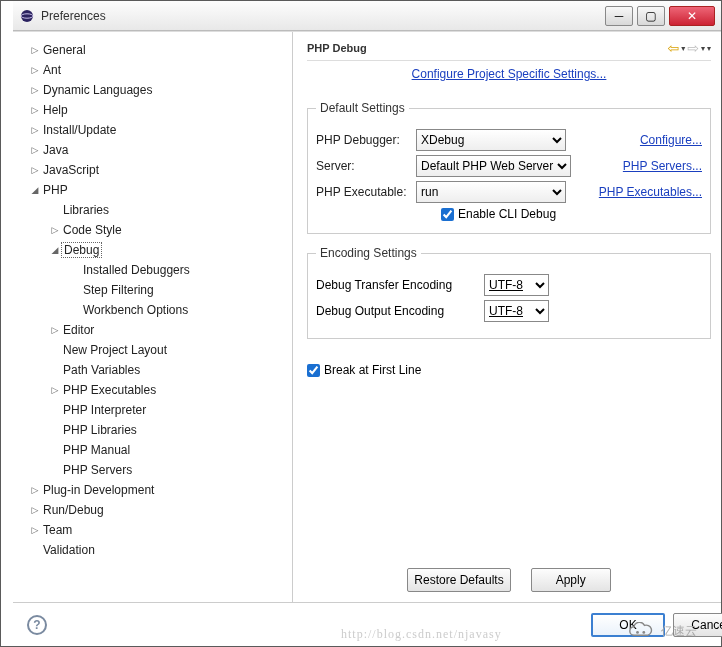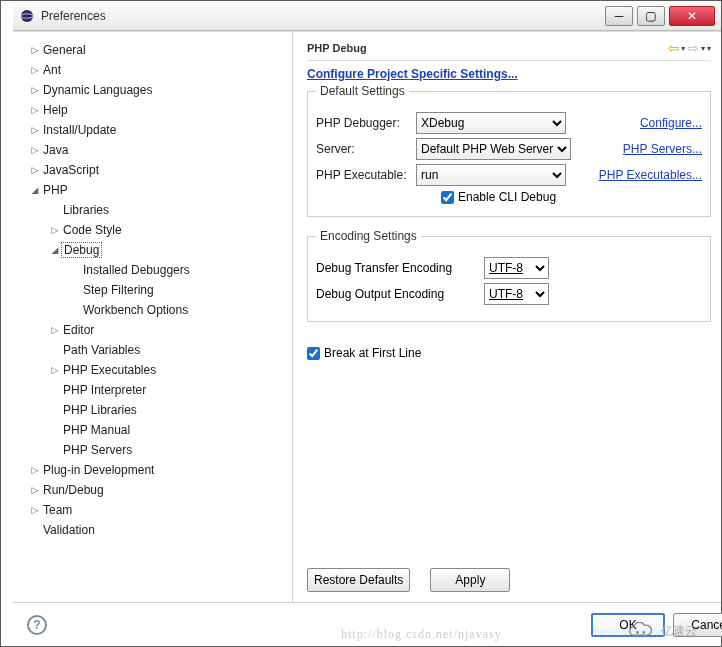--- a/index.html
+++ b/index.html
@@ -23,35 +23,35 @@
 .node.selected span.label { border:1px dotted #666; padding:0 2px; background:#fff; }
 .label { padding:0 2px; color:#222;}
 .main { flex:1; display:flex; flex-direction:column; padding:8px 10px 10px 14px; min-width:0;}
 .main-header { display:flex; align-items:center; justify-content:space-between; border-bottom:1px solid #ddd; padding-bottom:4px; margin-bottom:6px;}
 .main-title { font-size:11px; font-weight:bold; color:#333;}
 .nav-icons { display:flex; gap:2px; align-items:center;}
 .nav-arrow { font-size:14px; }
 .nav-arrow.back{color:#d9a000;}
 .nav-arrow.fwd{color:#bbb;}
 .nav-drop{font-size:8px; color:#444;}
-.proj-link { text-align:left; margin-bottom:3px;font-weight:bold;}
+.proj-link { text-align:center; margin-bottom:20px;}
 a.link { color:#1a3fbf; text-decoration:underline; cursor:pointer;}
 fieldset { border:1px solid #ccc; margin:0 0 12px 0; padding:10px 8px 12px 8px; }
 legend { padding:0 4px; color:#333;}
 .row { display:flex; align-items:center; margin:4px 0; gap:0;}
 .row .lbl { width:100px; color:#222;}
 select.combo { flex:0 0 150px; height:22px; border:1px solid #888; background:linear-gradient(#fff,#eee); font-family:inherit;}
 select.combo2 { width:65px; height:22px; border:1px solid #888; background:#fff;text-decoration:underline;}
 .row .side-link { margin-left:auto; }
 .cb-row { display:flex; align-items:center; gap:4px; margin-top:4px; padding-left:125px;}
 input[type=checkbox]{ accent-color:#1a6fd1; margin:0;}
 .enc-row{ display:flex; align-items:center; margin:4px 0; gap:8px;}
 .enc-row .lbl{ width:160px;}
 .break-row{display:flex; align-items:center; gap:4px; margin-top:12px;}
-.btn-row{ display:flex; justify-content:flex-start; gap:20px; margin-top:auto; padding-top:12px; border-top:0;}
+.btn-row{ display:flex; justify-content:center; gap:20px; margin-top:auto; padding-top:12px; border-top:0;}
 button.btn{ min-width:80px; height:24px; border:1px solid #888; background:linear-gradient(#fdfdfd,#e4e4e4); border-radius:2px; font-family:inherit; cursor:pointer;}
 .footer{ height:44px; border-top:1px solid #ccc; display:flex; align-items:center; padding:0 14px; gap:8px;}
 .help-icon{ width:20px; height:20px; border:2px solid #7a8aa0; border-radius:50%; display:flex; align-items:center; justify-content:center; color:#7a8aa0; font-weight:bold;}
 .footer .spacer{flex:1;}
 button.ok{ width:74px; height:24px; border:2px solid #3b7fd1; background:linear-gradient(#fff,#eaf2fb); border-radius:2px;}
 button.cancel{width:74px; height:24px; border:1px solid #888; background:linear-gradient(#fdfdfd,#e4e4e4); border-radius:2px; margin-right:-40px;}
 .watermark{position:absolute; bottom:6px; right:24px; display:flex; align-items:center; gap:6px; color:#aaa; font-size:14px;}
 .cloud{width:28px;height:18px;}
 .wm-faded{position:absolute;bottom:4px;left:340px;color:#ccc;font-family:Georgia,serif;letter-spacing:1px;}
 </style>
@@ -134,20 +134,24 @@
           <div class="node" style="padding-left: 48px;">
             <span class="arrow"></span>
             <span class="label">Workbench Options</span>
           </div>
           <div class="node" style="padding-left: 28px;">
             <span class="arrow">▷</span>
             <span class="label">Editor</span>
           </div>
           <div class="node" style="padding-left: 28px;">
             <span class="arrow"></span>
+            <span class="label">New Project Layout</span>
+          </div>
+          <div class="node" style="padding-left: 28px;">
+            <span class="arrow"></span>
             <span class="label">Path Variables</span>
           </div>
           <div class="node" style="padding-left: 28px;">
             <span class="arrow">▷</span>
             <span class="label">PHP Executables</span>
           </div>
           <div class="node" style="padding-left: 28px;">
             <span class="arrow"></span>
             <span class="label">PHP Interpreter</span>
           </div>

